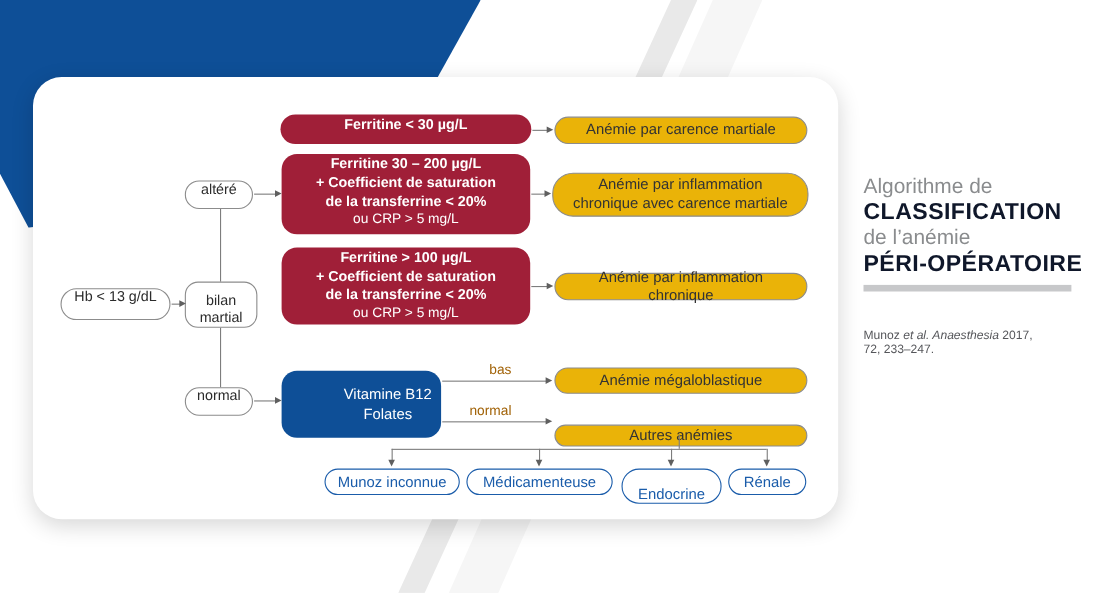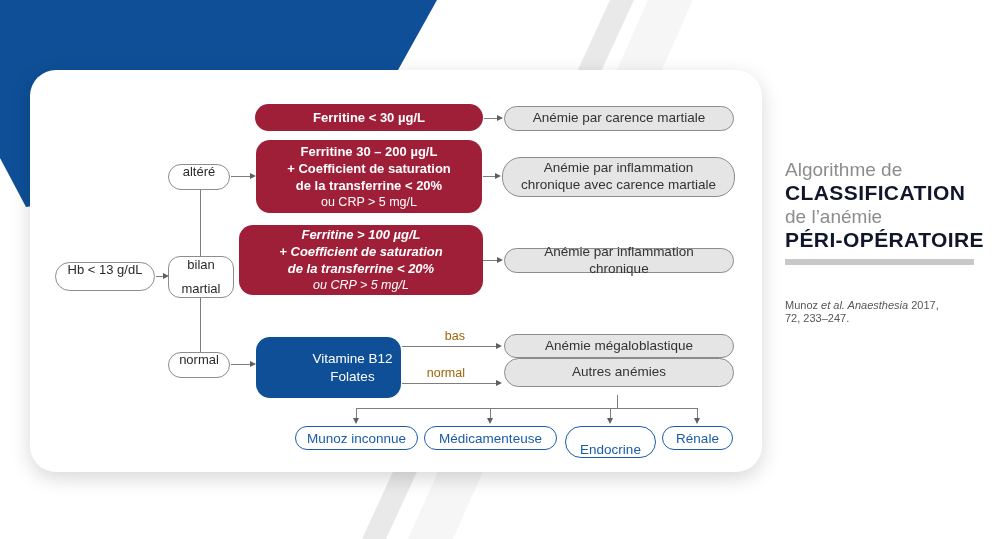--- a/index.html
+++ b/index.html
@@ -32,31 +32,31 @@
   }
   .abs { position:absolute; }
   
   .pill {
     border:1px solid #8c8c8c; border-radius:999px; background:#fff;
     display:flex; align-items:flex-start; justify-content:center;
     font-size:13px; color:#2b2b2b; text-align:center; line-height:1.15;
   }
   .roundbox {
     border:1px solid #8c8c8c; border-radius:12px; background:#fff;
-    display:flex; flex-direction:column; align-items:center; justify-content:space-between;
+    display:flex; flex-direction:column; align-items:center; justify-content:flex-end;
     font-size:13px; color:#2b2b2b; text-align:center; line-height:1.25;
   }
   .outcome {
-    border:1px solid #8c8c8c; border-radius:16px; background:#e5e5e5;
+    border:1px solid #8c8c8c; border-radius:16px; background:#eab308;
     display:flex; align-items:center; justify-content:center;
     font-size:13.5px; color:#333; text-align:center; line-height:1.25; padding:0 10px;
   }
   .rbox {
     background:#a01f38; border-radius:14px; color:#fff;
-    display:flex; flex-direction:column; align-items:center; justify-content:center;
+    display:flex; flex-direction:column; align-items:center; justify-content:flex-start;
     text-align:center; font-size:13px; line-height:17px;
   }
   .rbox .b { display:block; font-weight:700; }
   .rbox .n { display:block; font-weight:400; font-size:12.5px; }
   .bluebox {
     background:#0e4f97; border-radius:14px; color:#fff;
     display:flex; flex-direction:column; align-items:center; justify-content:center;
     text-align:center; font-size:13.5px; line-height:18px;
   }
   .cat-pill {
@@ -118,21 +118,21 @@
     <span class="b">Ferritine &lt; 30 µg/L</span>
   </div>
 
   <div class="rbox abs" style="left:226px; top:70px; width:226px; height:73px;">
     <span class="b">Ferritine  30 – 200 µg/L</span>
     <span class="b">+ Coefficient de saturation</span>
     <span class="b">de la transferrine &lt; 20%</span>
     <span class="n">ou CRP &gt; 5 mg/L</span>
   </div>
 
-  <div class="rbox abs" style="left:209px; top:155px; width:244px; height:70px;font-style:italic;">
+  <div class="rbox abs" style="left:226px; top:155px; width:226px; height:70px;">
     <span class="b">Ferritine  &gt; 100 µg/L</span>
     <span class="b">+ Coefficient de saturation</span>
     <span class="b">de la transferrine &lt; 20%</span>
     <span class="n">ou CRP &gt; 5 mg/L</span>
   </div>
 
   <div class="bluebox abs" style="left:226px; top:267px; width:145px; height:61px;padding-left:48px;">
     <span>Vitamine B12</span>
     <span>Folates</span>
   </div>
@@ -146,21 +146,21 @@
   </div>
 
   <div class="outcome abs" style="left:474px; top:178px; width:230px; height:25px;">
     <span>Anémie par inflammation chronique</span>
   </div>
 
   <div class="outcome abs" style="left:474px; top:264px; width:230px; height:24px;">
     <span>Anémie mégaloblastique</span>
   </div>
 
-  <div class="outcome abs" style="left:474px; top:288px; width:230px; height:29px;">
+  <div class="outcome abs" style="left:474px; top:316px; width:230px; height:20px;">
     <span>Autres anémies</span>
   </div>
 
   <div class="cat-pill abs" style="left:265px; top:356px; width:123px; height:24px;">
     <span>Munoz inconnue</span>
   </div>
   <div class="cat-pill abs" style="left:394px; top:356px; width:133px; height:24px;">
     <span>Médicamenteuse</span>
   </div>
   <div class="cat-pill abs" style="left:535px; top:356px; width:91px; height:32px;align-items:flex-end;">

